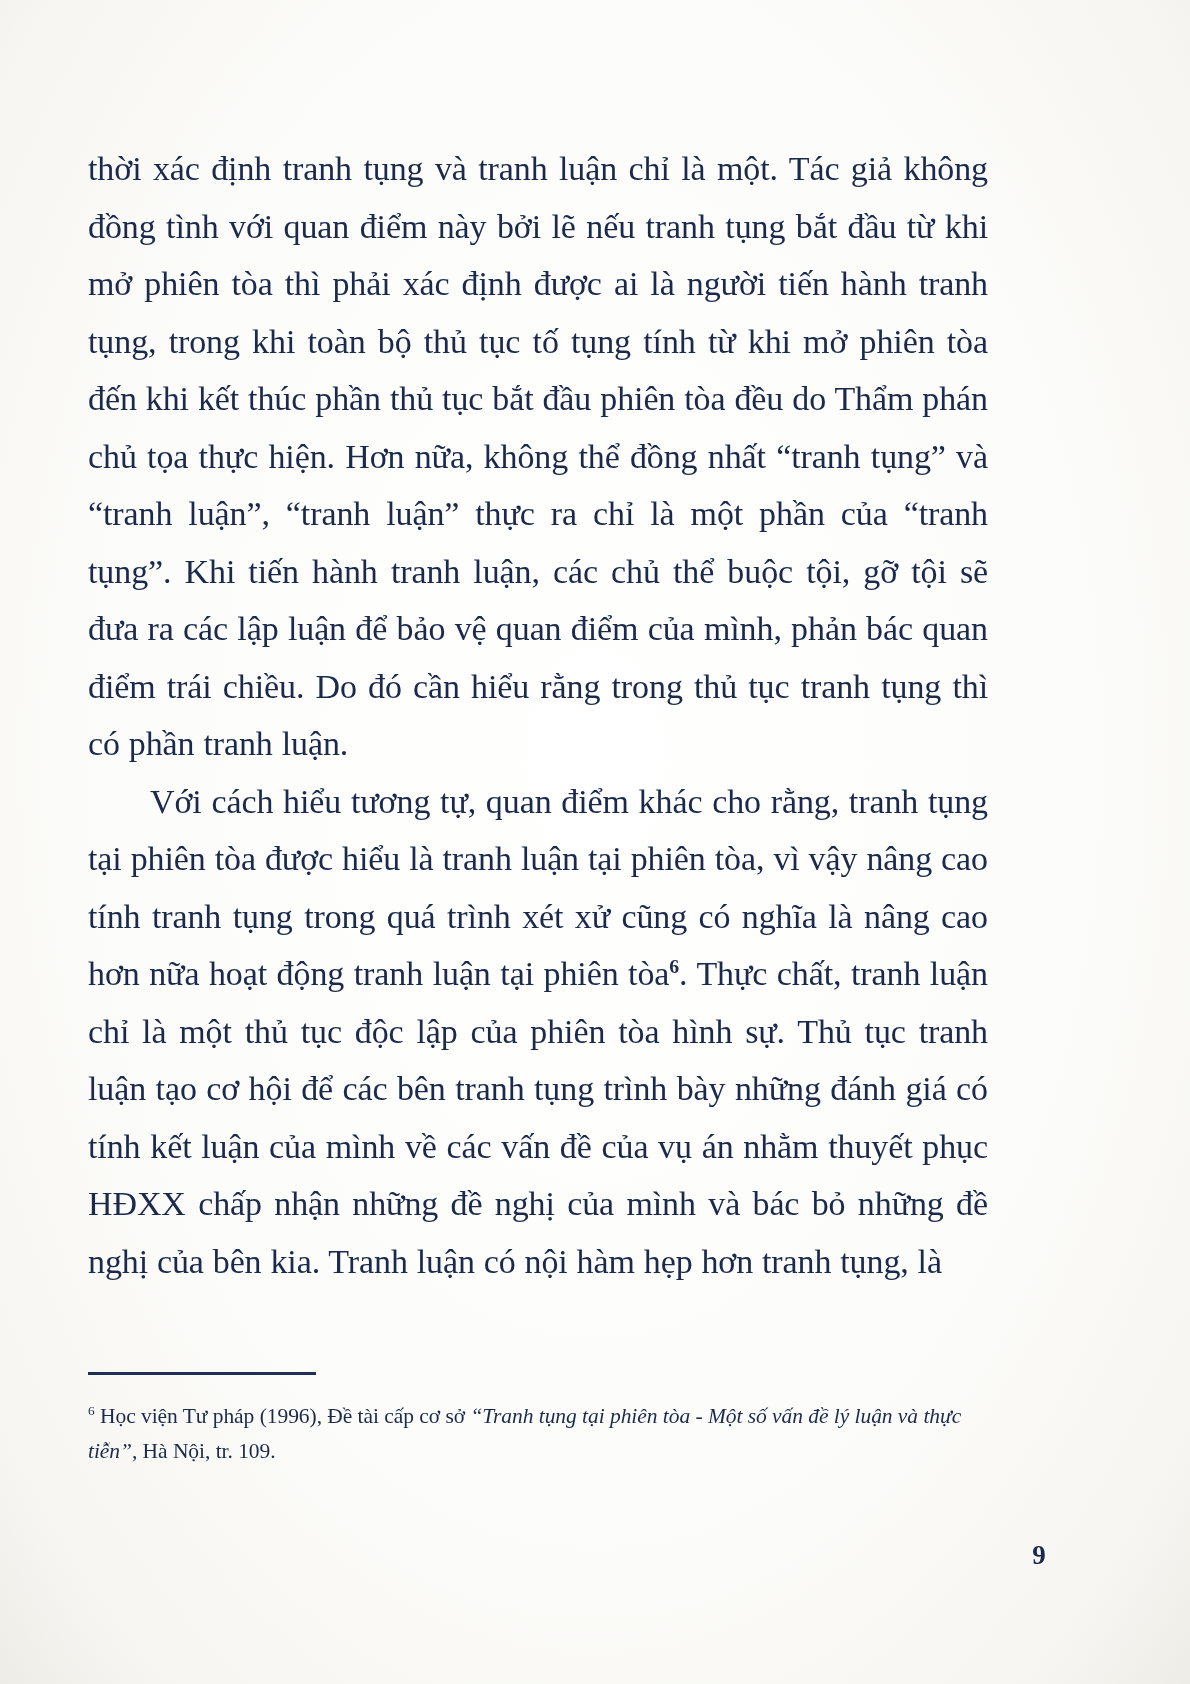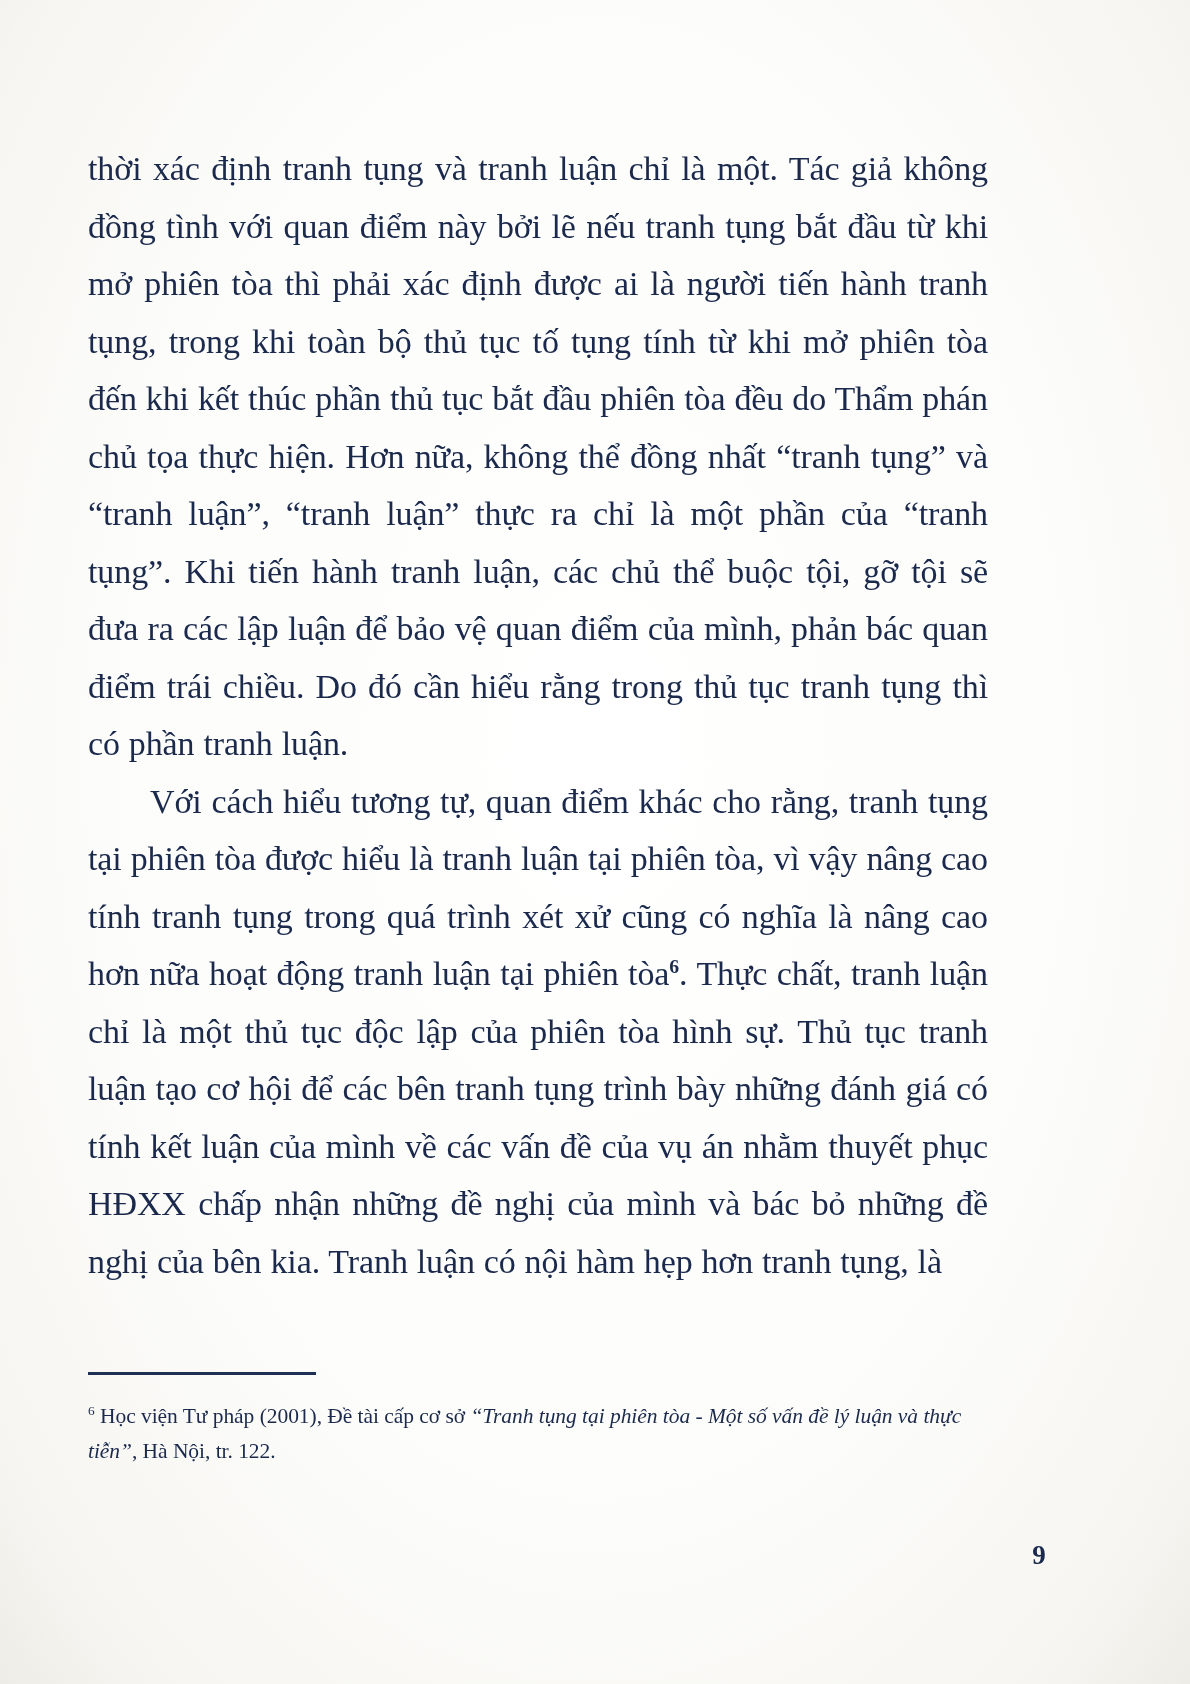--- a/index.html
+++ b/index.html
@@ -113,18 +113,18 @@
 
       <p class="para-first">thời xác định tranh tụng và tranh luận chỉ là một. Tác giả không đồng tình với quan điểm này bởi lẽ nếu tranh tụng bắt đầu từ khi mở phiên tòa thì phải xác định được ai là người tiến hành tranh tụng, trong khi toàn bộ thủ tục tố tụng tính từ khi mở phiên tòa đến khi kết thúc phần thủ tục bắt đầu phiên tòa đều do Thẩm phán chủ tọa thực hiện. Hơn nữa, không thể đồng nhất “tranh tụng” và “tranh luận”, “tranh luận” thực ra chỉ là một phần của “tranh tụng”. Khi tiến hành tranh luận, các chủ thể buộc tội, gỡ tội sẽ đưa ra các lập luận để bảo vệ quan điểm của mình, phản bác quan điểm trái chiều. Do đó cần hiểu rằng trong thủ tục tranh tụng thì có phần tranh luận.</p>
 
       <p class="para-indent"><span>Với cách hiểu tương tự, quan điểm khác cho rằng, tranh tụng tại phiên tòa được hiểu là tranh luận tại phiên tòa, vì vậy nâng cao tính tranh tụng trong quá trình xét xử cũng có nghĩa là nâng cao hơn nữa hoạt động tranh luận tại phiên tòa</span><sup class="fn-ref">6</sup><span>. Thực chất, tranh luận chỉ là một thủ tục độc lập của phiên tòa hình sự. Thủ tục tranh luận tạo cơ hội để các bên tranh tụng trình bày những đánh giá có tính kết luận của mình về các vấn đề của vụ án nhằm thuyết phục HĐXX chấp nhận những đề nghị của mình và bác bỏ những đề nghị của bên kia. Tranh luận có nội hàm hẹp hơn tranh tụng, là</span></p>
 
     </div>
   </div>
 
   <div class="footnote-zone">
     <div class="footnote-rule"></div>
-    <div class="footnote-text"><sup class="fn-mark">6</sup><span> Học viện Tư pháp (2001), Đề tài cấp cơ sở </span><span class="it">“Tranh tụng tại phiên tòa - Một số vấn đề lý luận và thực tiễn”</span><span>, Hà Nội, tr. 122.</span></div>
+    <div class="footnote-text"><sup class="fn-mark">6</sup><span> Học viện Tư pháp (1996), Đề tài cấp cơ sở </span><span class="it">“Tranh tụng tại phiên tòa - Một số vấn đề lý luận và thực tiễn”</span><span>, Hà Nội, tr. 109.</span></div>
   </div>
 
   <div class="folio">9</div>
 
 </div>
 
 </body></html>

